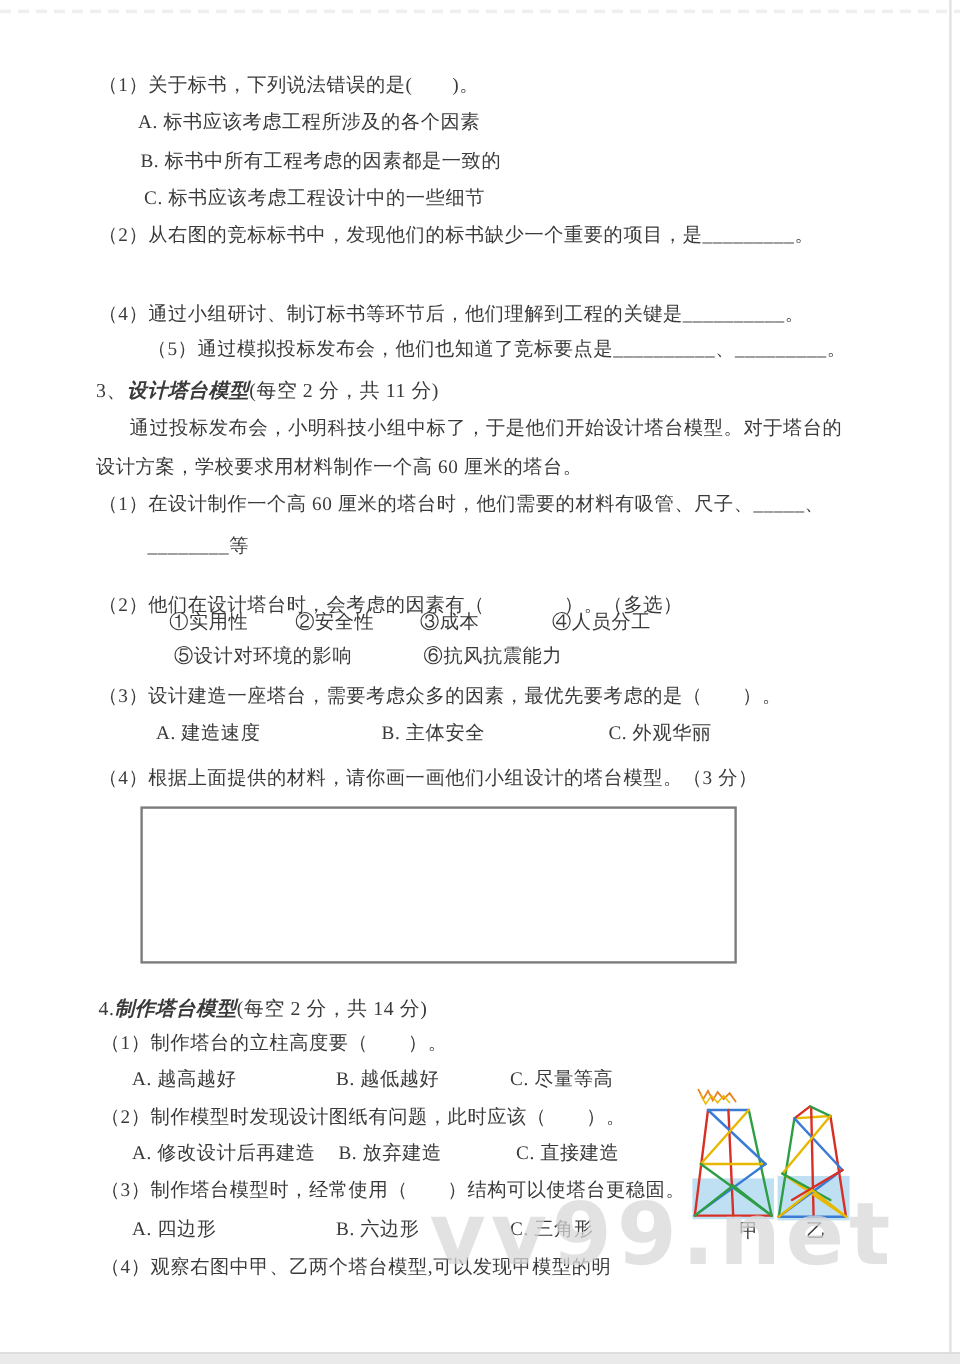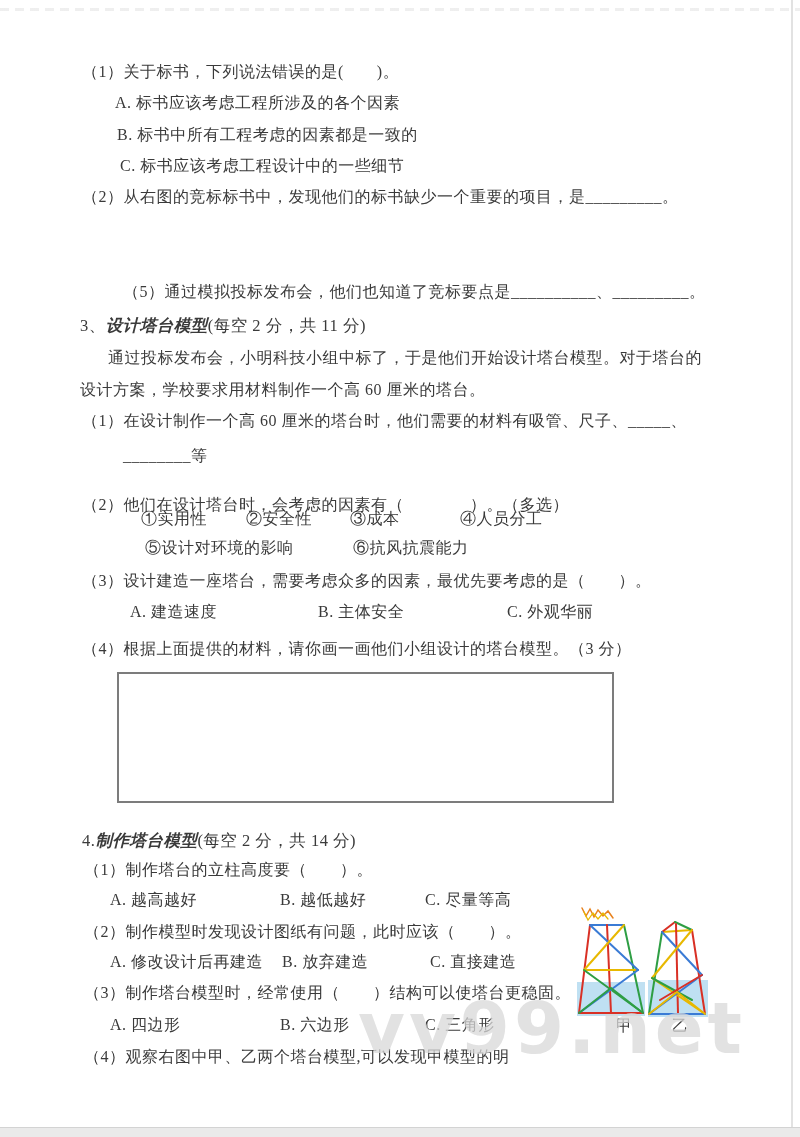--- a/index.html
+++ b/index.html
@@ -49,20 +49,21 @@
 
 <div class="page">
 
   <div class="scan-dashes"></div>
 
   <div class="line" style="left:82px;top:63px">（1）关于标书，下列说法错误的是(　　)。</div>
   <div class="line" style="left:115px;top:94px">A. 标书应该考虑工程所涉及的各个因素</div>
   <div class="line" style="left:117px;top:126px">B. 标书中所有工程考虑的因素都是一致的</div>
   <div class="line" style="left:120px;top:157px">C. 标书应该考虑工程设计中的一些细节</div>
   <div class="line" style="left:82px;top:188px">（2）从右图的竞标标书中，发现他们的标书缺少一个重要的项目，是_________。</div>
+  <div class="line" style="left:82px;top:254px">（4）通过小组研讨、制订标书等环节后，他们理解到工程的关键是__________。</div>
   <div class="line" style="left:123px;top:283px">（5）通过模拟投标发布会，他们也知道了竞标要点是__________、_________。</div>
 
   <div class="line" style="left:80px;top:317px">
     <span class="sec-title-part">3、</span><span class="sec-title-part bold">设计塔台模型</span><span class="sec-title-part">(每空 2 分，共 11 分)</span>
   </div>
   <div class="line" style="left:108px;top:349px">通过投标发布会，小明科技小组中标了，于是他们开始设计塔台模型。对于塔台的</div>
   <div class="line" style="left:80px;top:381px">设计方案，学校要求用材料制作一个高 60 厘米的塔台。</div>
   <div class="line" style="left:82px;top:412px">（1）在设计制作一个高 60 厘米的塔台时，他们需要的材料有吸管、尺子、_____、</div>
   <div class="line" style="left:123px;top:447px">________等</div>
   <div class="line" style="left:82px;top:496px">（2）他们在设计塔台时，会考虑的因素有（　　　　）。（多选）</div>

